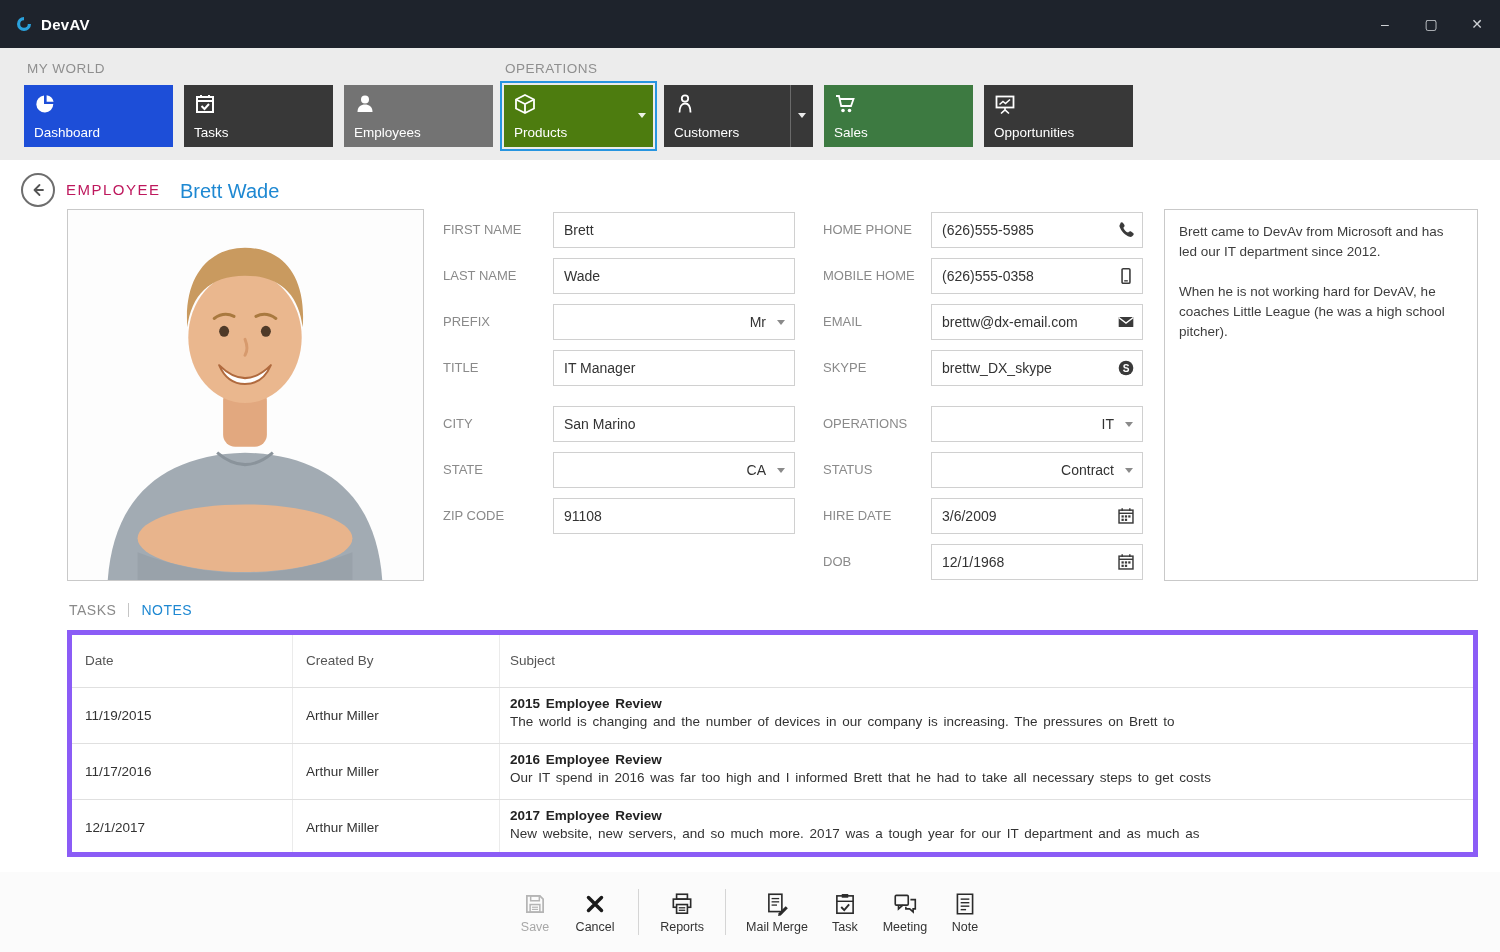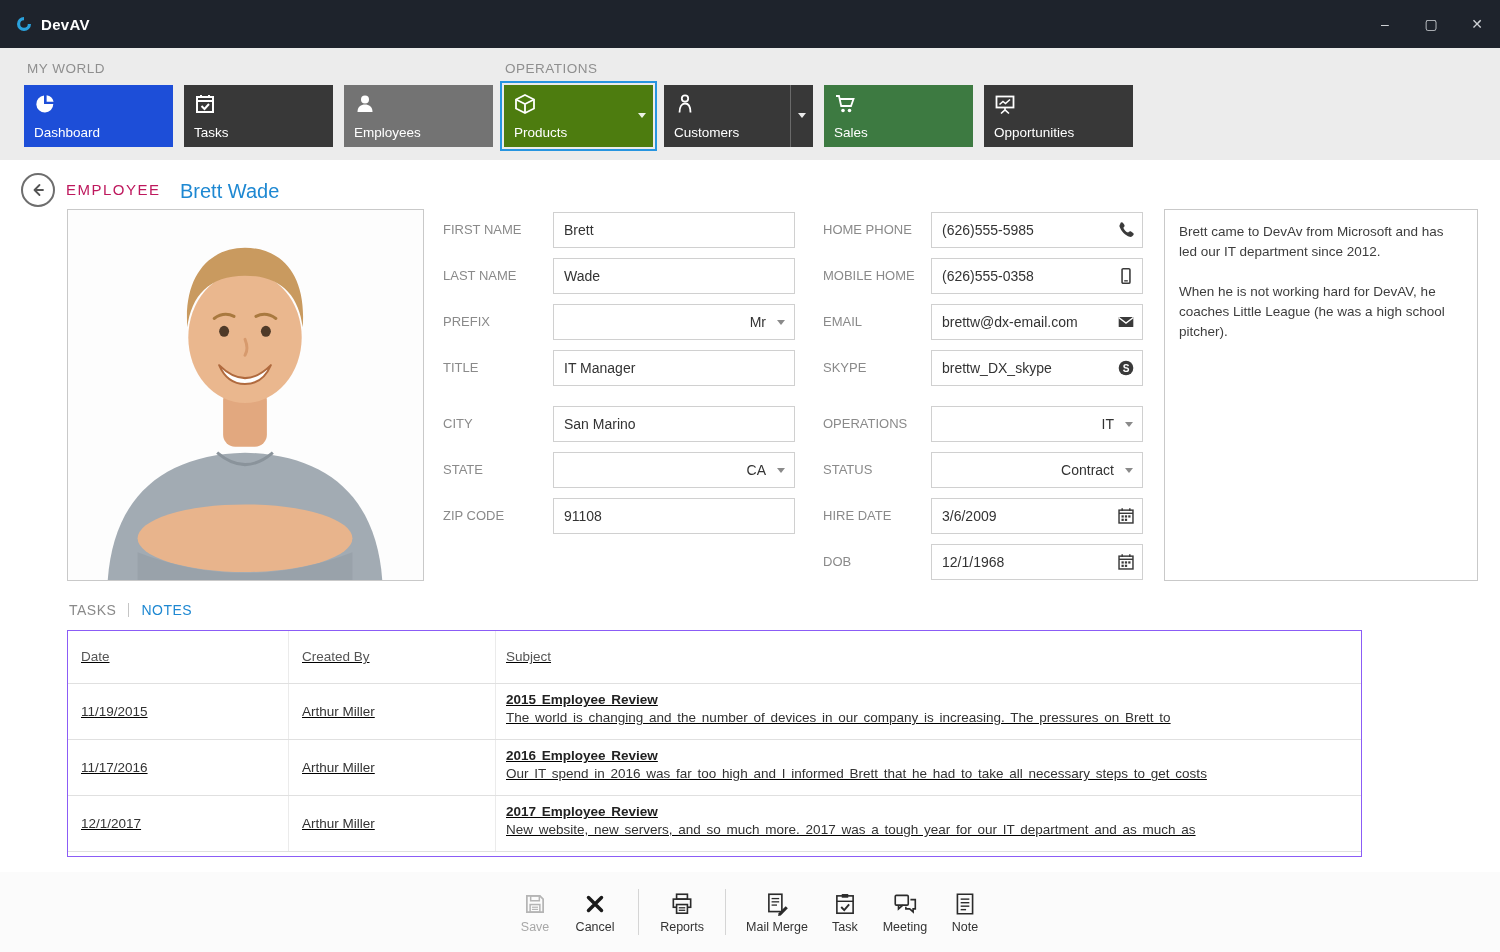--- a/index.html
+++ b/index.html
@@ -54,21 +54,21 @@
   .notes-panel { position:absolute; left:1164px; top:209px; width:314px; height:372px; border:1px solid #c9c9c9; box-sizing:border-box; padding:12px 14px; font-size:13.5px; color:#3d3d3d; line-height:20px; }
   .notes-panel p { margin:0 0 20px 0; }
 
   
   .tabs { position:absolute; left:69px; top:602px; display:flex; align-items:center; gap:12px; }
   .tab { font-size:14px; color:#8a8a8a; letter-spacing:0.5px; cursor:pointer; }
   .tab.active { color:#1e88d2; }
   .tab-sep { width:1px; height:14px; background:#c5c5c5; }
 
   
-  .ntable { position:absolute; left:67px; top:630px; width:1295px; height:227px; border:1px solid #8b5cf6; box-sizing:border-box; background:#fff; overflow:hidden;text-decoration:underline; }
+  .ntable { position:absolute; left:67px; top:630px; width:1411px; height:227px; border:5px solid #8b5cf6; box-sizing:border-box; background:#fff; overflow:hidden; }
   .nt-h, .nt-r { display:grid; grid-template-columns:221px 207px 1fr; }
   .nt-h { height:52px; border-bottom:1px solid #e0e0e0; }
   .nt-h .ntc { line-height:52px; font-size:13.5px; color:#555555; }
   .nt-r { height:55px; border-bottom:1px solid #e0e0e0; cursor:pointer; }
   .ntc { padding-left:13px; box-sizing:border-box; overflow:hidden; white-space:nowrap; }
   .ntc.sep { border-right:1px solid #ebebeb; }
   .nt-r .c-date, .nt-r .c-by { line-height:55px; font-size:13.5px; color:#333333; }
   .c-subj { padding-top:8px; padding-left:10px; }
   .s-title { font-size:13.5px; font-weight:bold; color:#222222; word-spacing:2px; margin-bottom:3px; }
   .s-text { font-size:13.5px; color:#333333; word-spacing:2px; }

